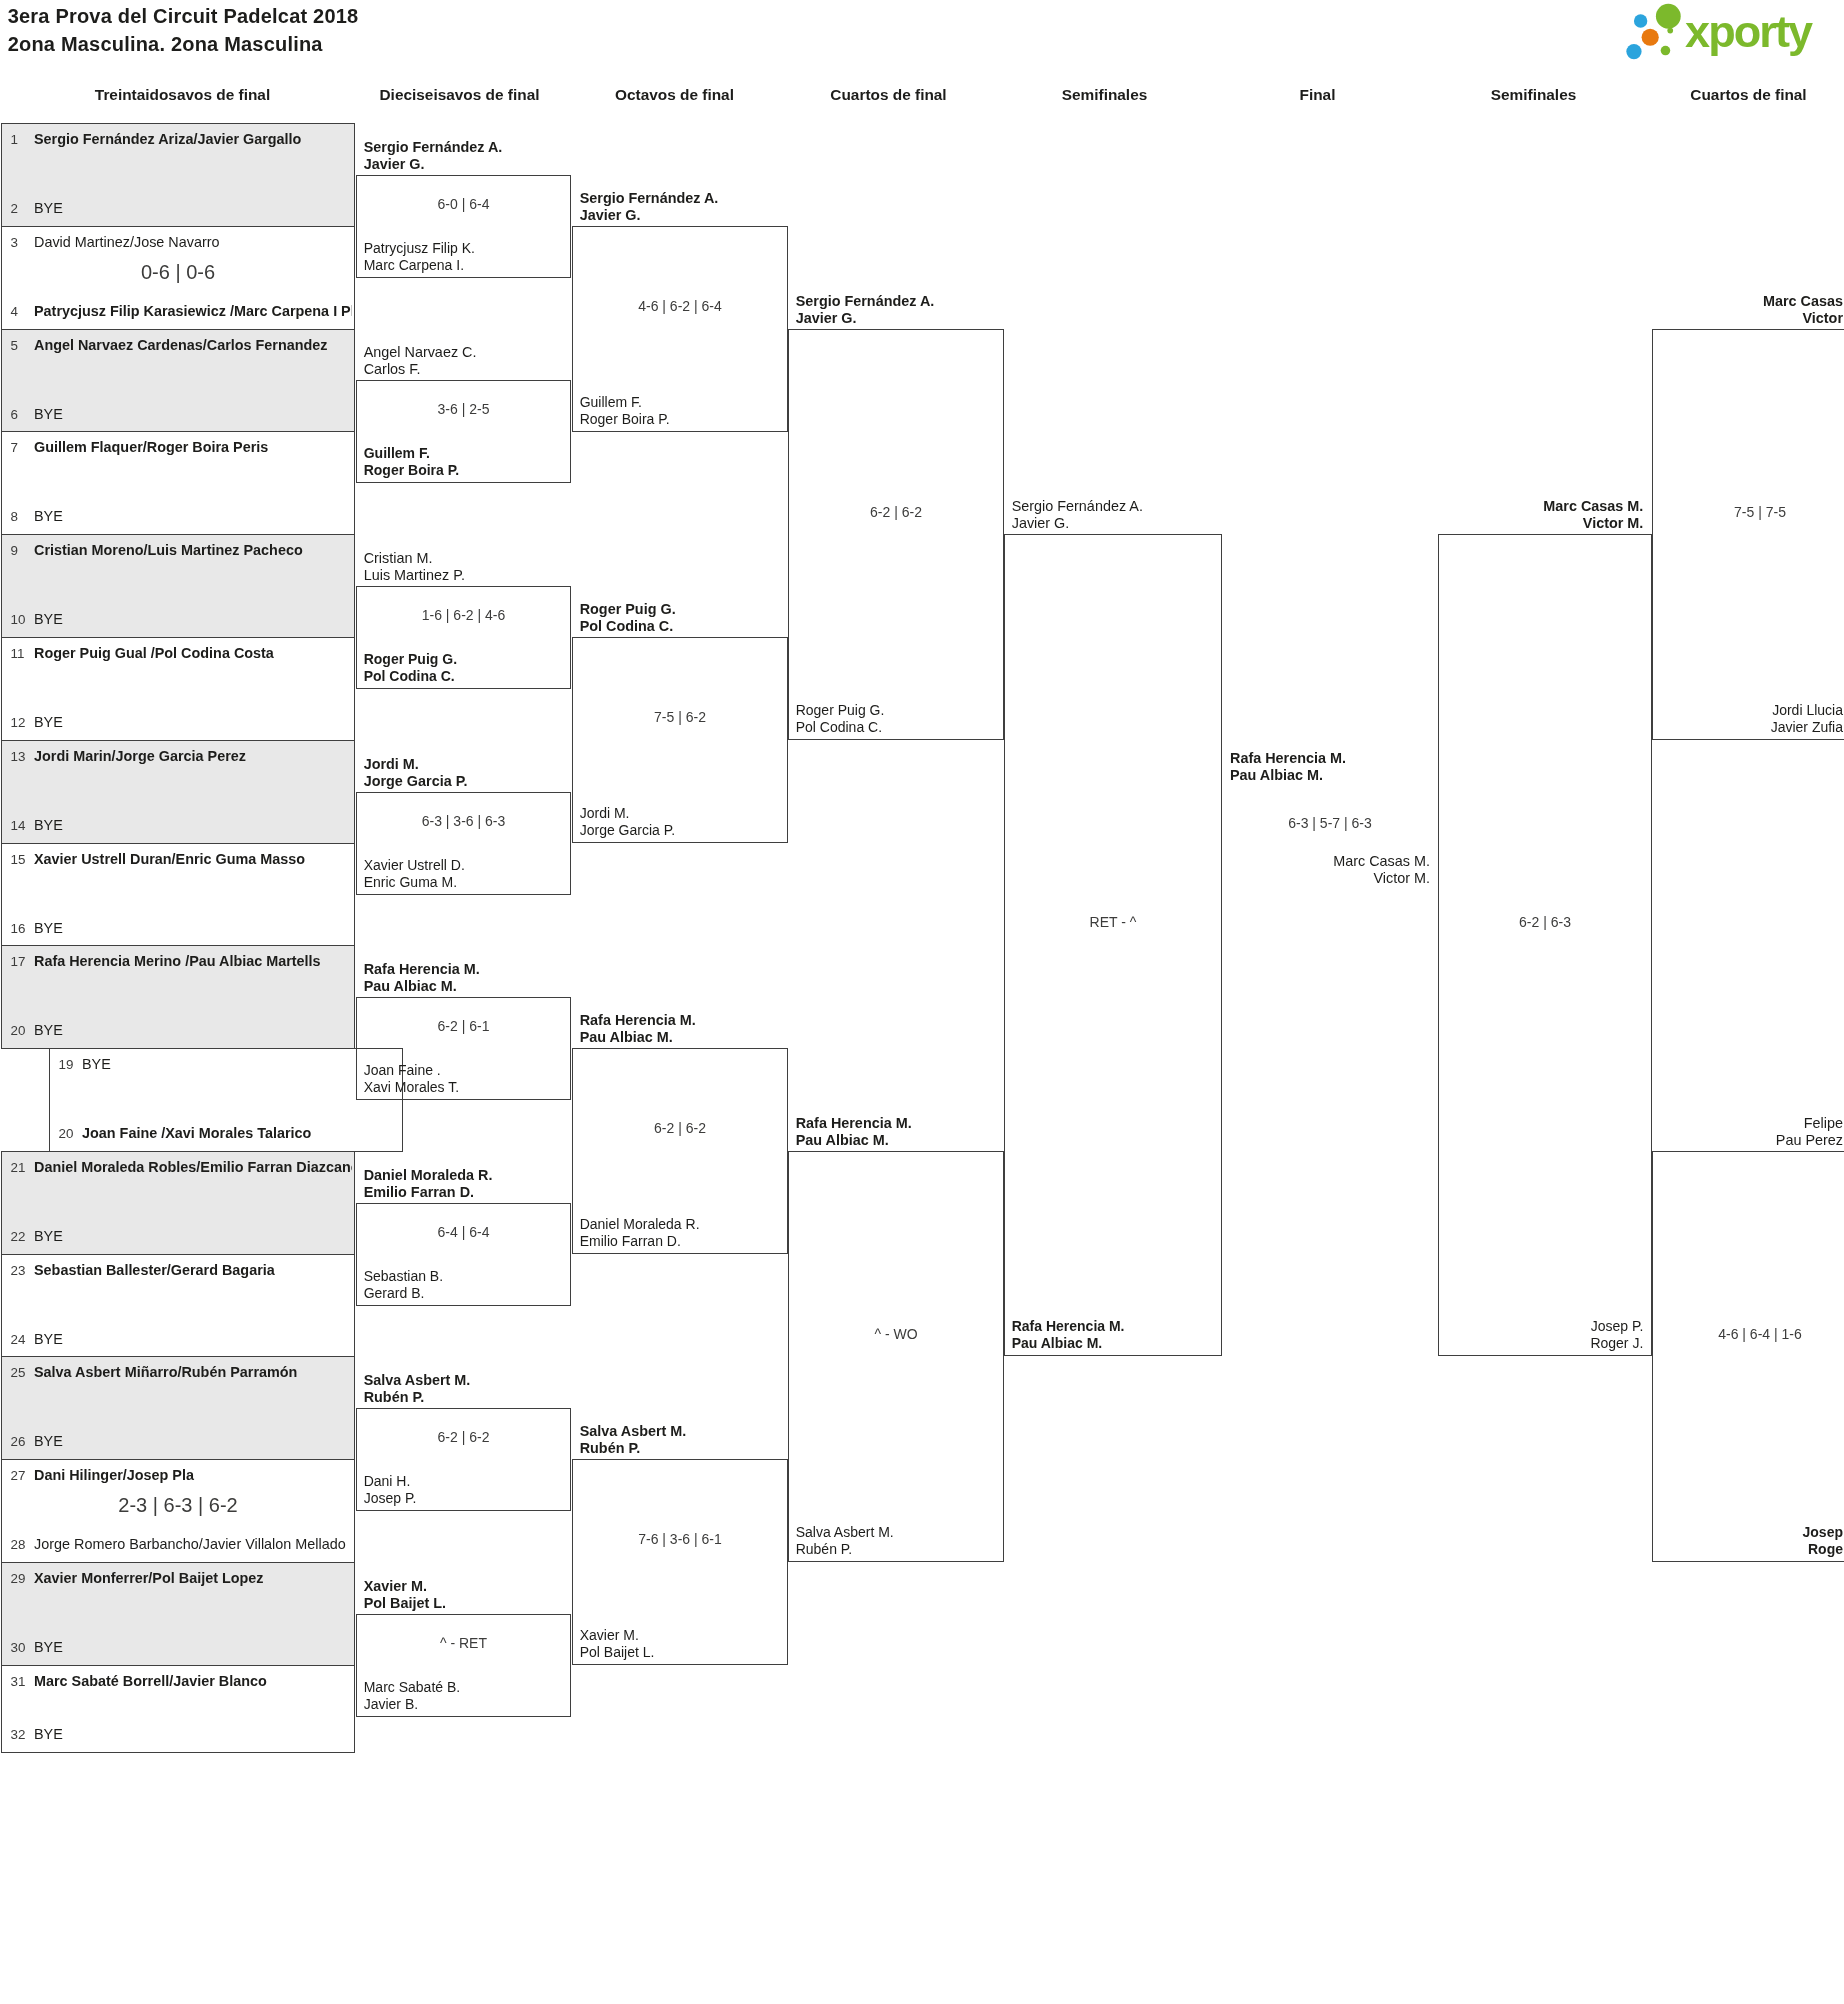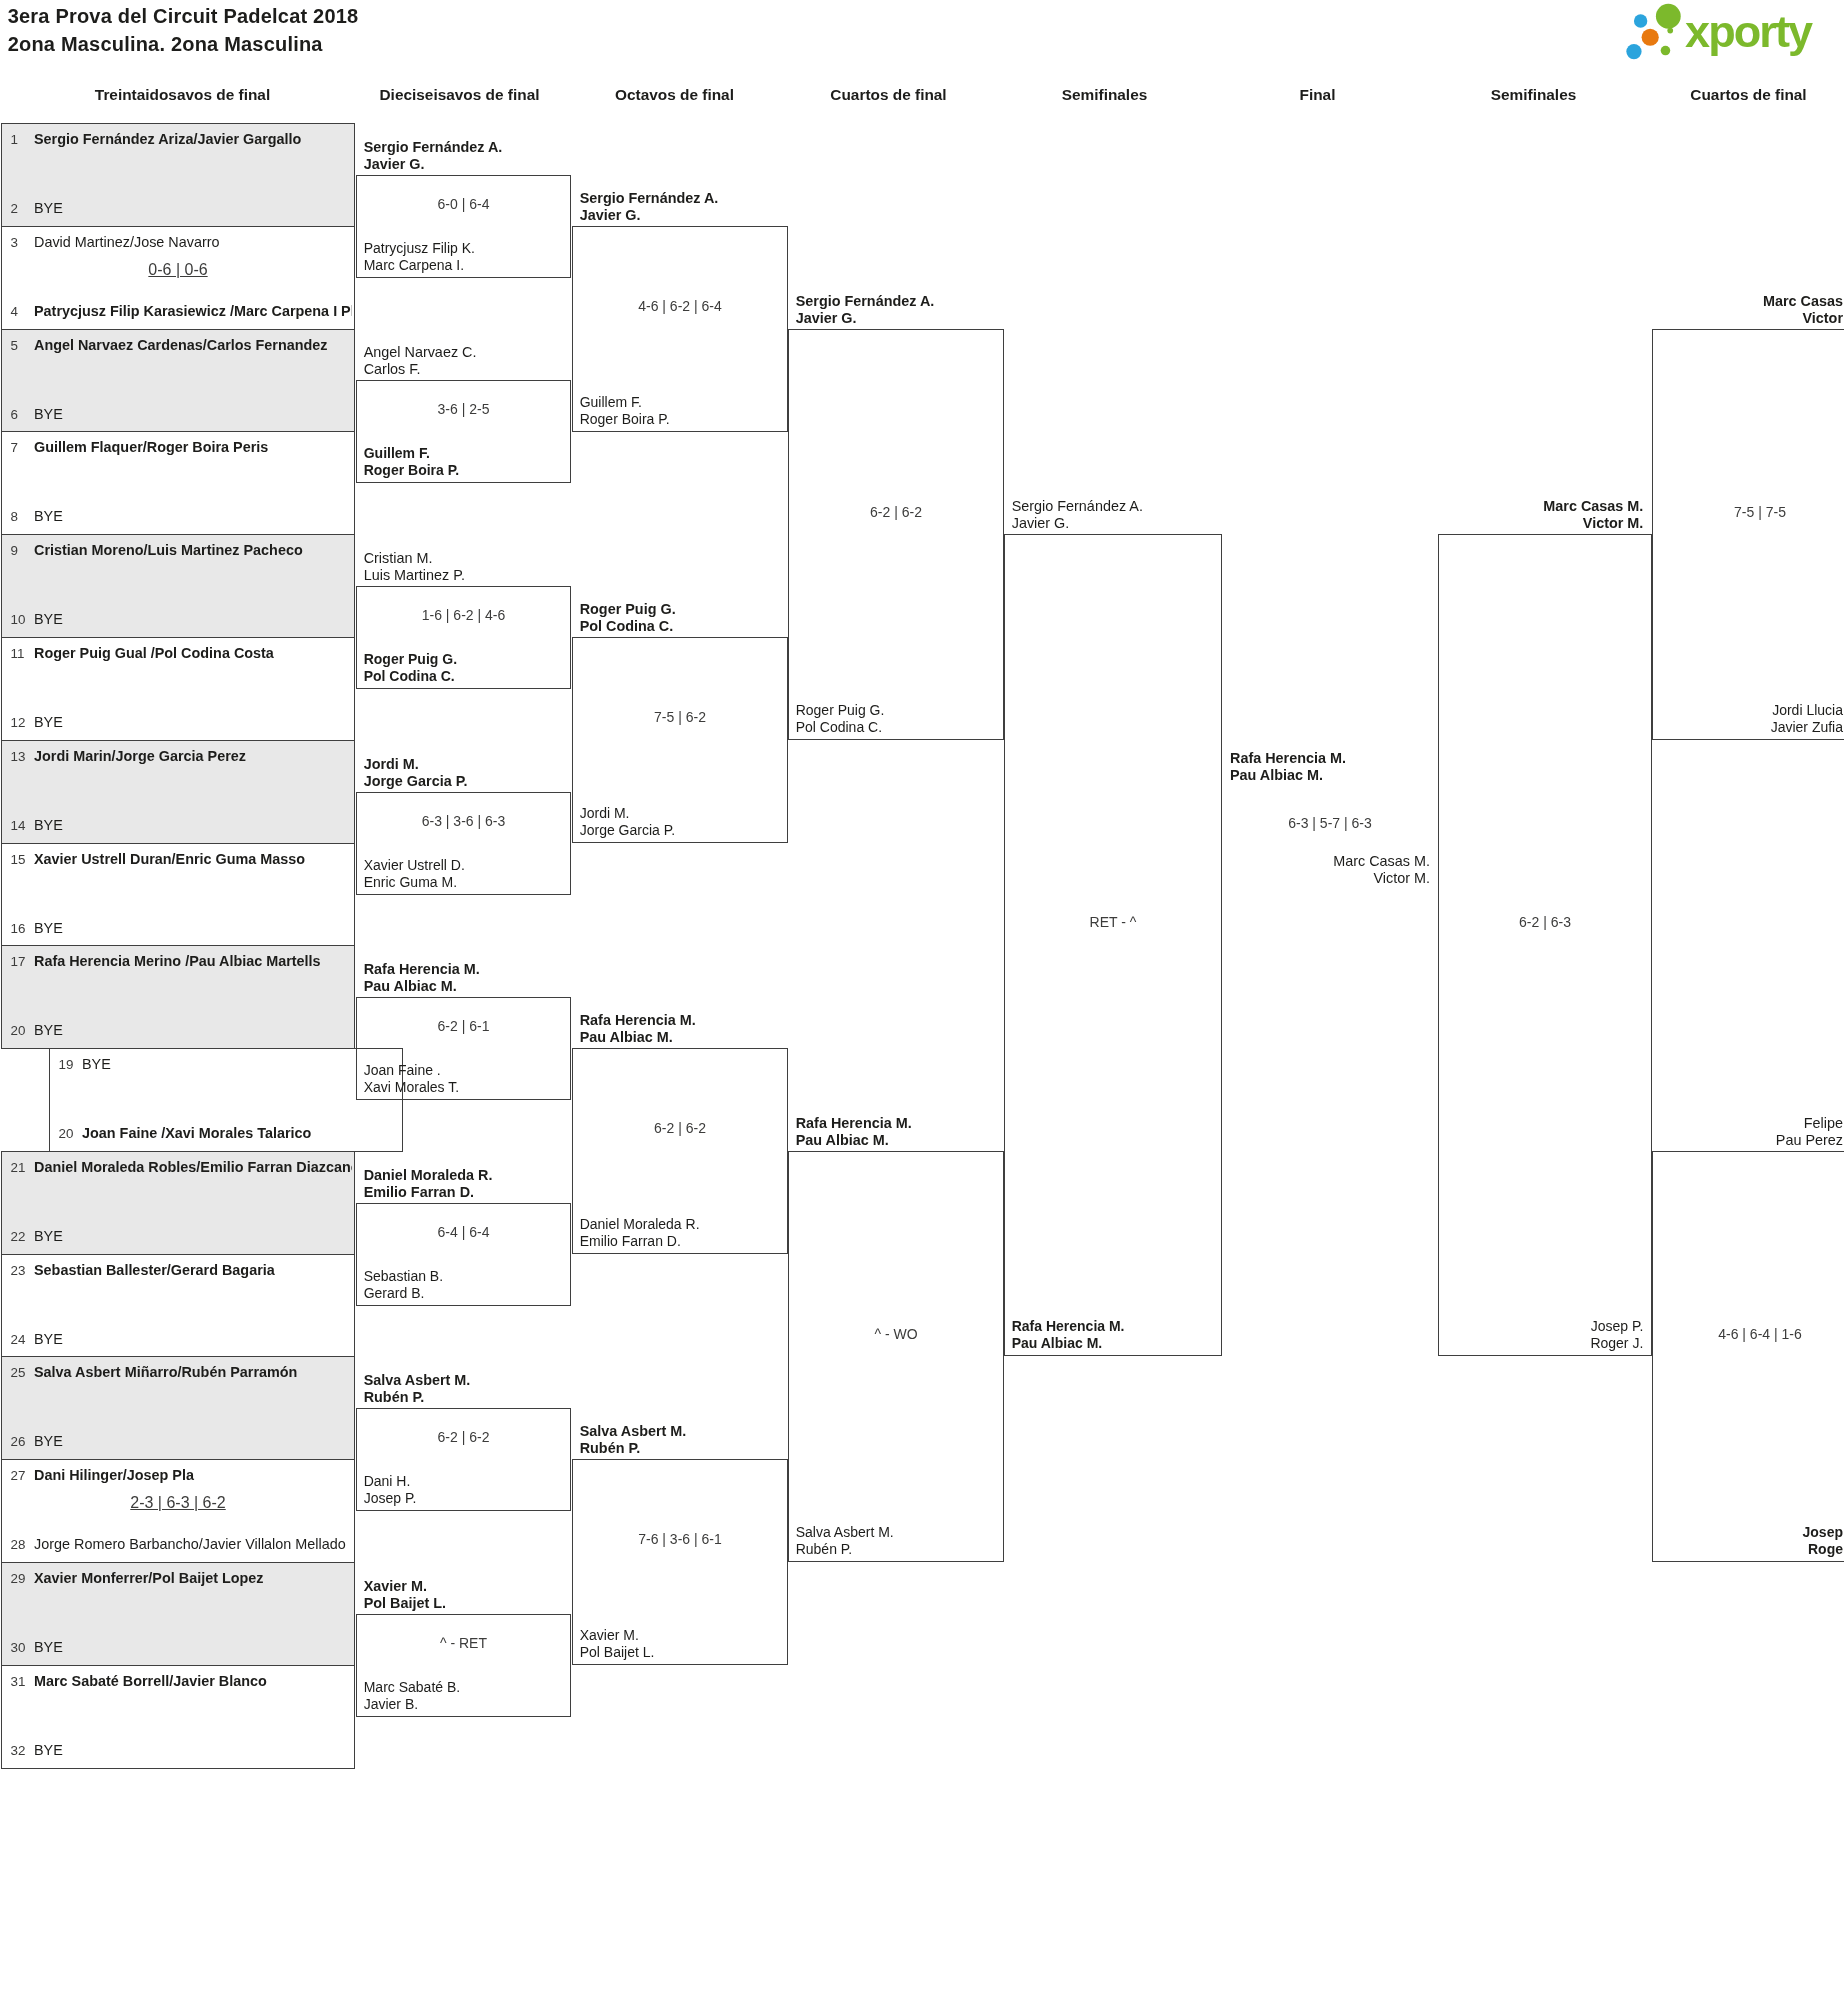--- a/index.html
+++ b/index.html
@@ -7,21 +7,21 @@
   #canvas{position:relative;width:1845px;height:2004px;overflow:hidden;background:#fff;border-radius:10px;}
   .title-line{position:absolute;left:7.7px;font-size:20px;font-weight:700;letter-spacing:0.2px;white-space:nowrap;}
   .hdr{position:absolute;top:86px;width:215px;font-size:15.4px;font-weight:700;text-align:center;white-space:nowrap;}
   .r1box{position:absolute;border:1px solid var(--border,#3f3f3f);box-sizing:border-box;background:#fff;}
   .r1box.shaded{background:var(--shade,#e8e8e8);}
   .slot{position:absolute;left:0;right:1.9px;padding-left:32px;font-size:14.4px;white-space:nowrap;overflow:hidden;}
   .slot .num{position:absolute;left:8.6px;top:1px;font-size:13.4px;font-weight:400;color:var(--score,#3c3c3b);}
   .slot-top{top:6.7px;}
   .slot-bot{bottom:9.6px;}
   .bold{font-weight:700;}
-  .r1score{position:absolute;left:0;right:0;top:calc(50% - 17.3px);text-align:center;font-size:16px;color:var(--score,#3c3c3b);text-decoration:underline;}
+  .r1score{position:absolute;left:0;right:0;top:calc(50% - 17.3px);text-align:center;font-size:20px;color:var(--score,#3c3c3b);}
   .mbox{position:absolute;border:1px solid var(--border,#3f3f3f);box-sizing:border-box;}
   .ptop{position:absolute;bottom:100%;padding-bottom:2.9px;font-size:14.4px;line-height:17.3px;white-space:nowrap;}
   .pbot{position:absolute;bottom:2.9px;font-size:14px;line-height:17.3px;white-space:nowrap;}
   .al-l{left:6.7px;text-align:left;}
   .al-r{right:7.7px;text-align:right;}
   .al-r25{right:24px;text-align:right;}
   .mscore{position:absolute;left:0;right:0;top:calc(50% - 31px);text-align:center;font-size:14px;color:var(--score,#3c3c3b);white-space:nowrap;}
   .fwin{position:absolute;font-size:14.4px;line-height:17.3px;font-weight:700;}
   .fscore{position:absolute;text-align:center;font-size:14px;color:var(--score,#3c3c3b);}
   .frun{position:absolute;font-size:14.4px;line-height:17.3px;text-align:right;}
@@ -112,21 +112,21 @@
       </div>
       <div class="r1box" style="left: 1px; top: 1459px; width: 354px; height: 104px;">
         <div class="slot slot-top"><div class="num">27</div><div class="bold" style="display: inline;">Dani Hilinger/Josep Pla</div></div>
         <div class="slot slot-bot"><div class="num">28</div><div style="display: inline; margin-top: 16px;">Jorge Romero Barbancho/Javier Villalon Mellado</div></div>
         <div class="r1score">2-3 | 6-3 | 6-2</div>
       </div>
       <div class="r1box shaded" style="left: 1px; top: 1562px; width: 354px; height: 104px;">
         <div class="slot slot-top"><div class="num">29</div><div class="bold" style="display: inline;">Xavier Monferrer/Pol Baijet Lopez</div></div>
         <div class="slot slot-bot"><div class="num">30</div><div style="display: inline;">BYE</div></div>
       </div>
-      <div class="r1box" style="left: 1px; top: 1665px; width: 354px; height: 104px;">
+      <div class="r1box" style="left: 1px; top: 1665px; width: 354px; height: 88px;">
         <div class="slot slot-top"><div class="num">31</div><div class="bold" style="display: inline;">Marc Sabaté Borrell/Javier Blanco</div></div>
         <div class="slot slot-bot"><div class="num">32</div><div style="display: inline;">BYE</div></div>
       </div>
       <div class="mbox" style="left: 356px; top: 175px; width: 215px; height: 103px;">
         <div class="ptop al-l bold">
           <div class="pline">Sergio Fernández A.</div>
           <div class="pline">Javier G.</div>
         </div>
         <div class="mscore">6-0 | 6-4</div>
         <div class="pbot al-l">

